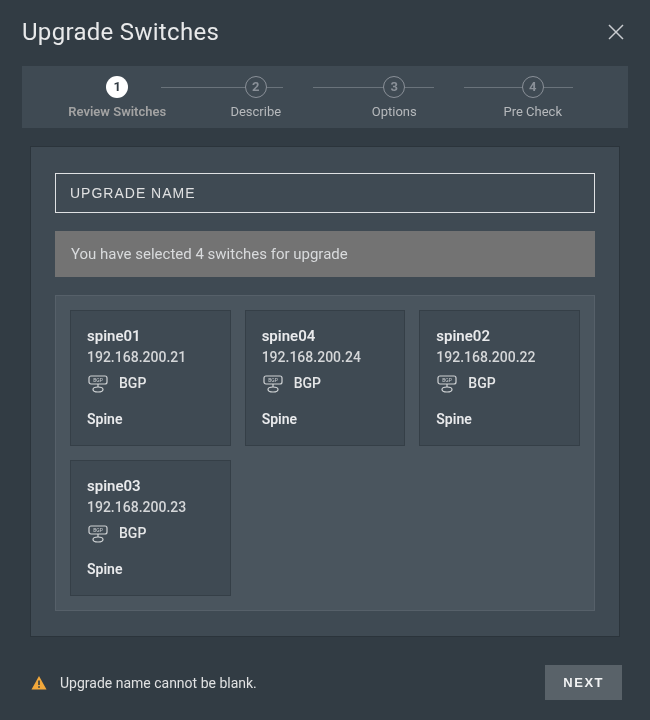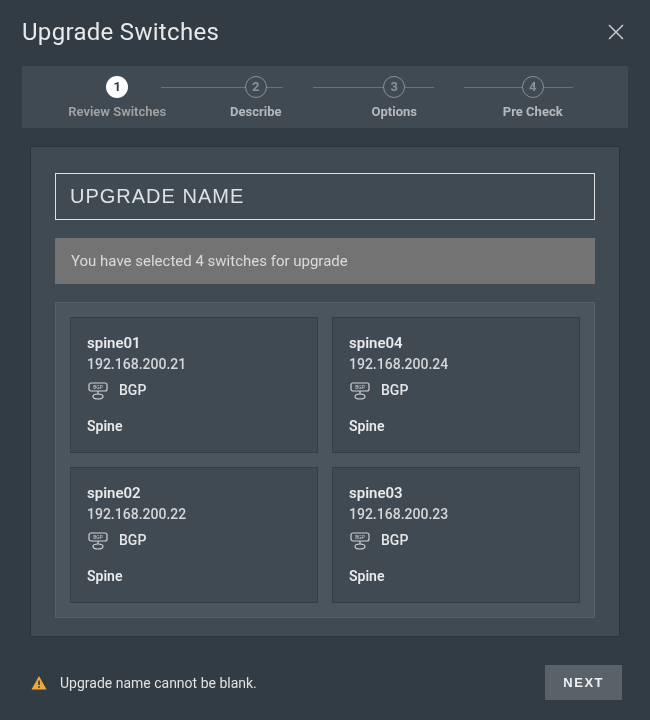--- a/index.html
+++ b/index.html
@@ -7,31 +7,31 @@
     .modal { width: 650px; height: 720px; position: relative; display: flex; flex-direction: column; border-radius: 17px; }
     .modal-header { display: flex; align-items: center; justify-content: space-between; padding: 18px 22px 10px 22px; }
     .modal-title { font-size: 24px; font-weight: 400; color: #e8e9ea; letter-spacing: 0.3px; }
     .close-btn { cursor: pointer; width: 24px; height: 24px; display: flex; align-items: center; justify-content: center; }
     .close-btn svg { stroke: #c9ccd0; stroke-width: 1.5; }
     .stepper-bar { margin: 10px 22px 0 22px; background: #3f4a53; height: 62px; display: flex; align-items: center; justify-content: space-between; padding: 0 26px; position: relative; }
     .step { display: flex; flex-direction: column; align-items: center; gap: 6px; position: relative; flex: 1; }
     .step-circle { width: 22px; height: 22px; border-radius: 50%; display: flex; align-items: center; justify-content: center; font-size: 13px; font-weight: 700; z-index: 2; }
     .step.active .step-circle { background: #fff; color: #323c44; }
     .step:not(.active) .step-circle { border: 1.5px solid #8a9098; color: #8a9098; background: #3f4a53; }
-    .step-label { font-size: 13px; color: #b6b9bc; white-space: nowrap; font-weight: 700; }
+    .step-label { font-size: 13px; color: #b6b9bc; white-space: nowrap; font-weight: 400; }
     .step.active .step-label { color: #a3a3a3; font-weight: 600; }
     .step-line { position: absolute; top: 21px; height: 1px; background: #6a737b; z-index: 1; }
     .line1 { left: 23%; width: 20%; }
     .line2 { left: 48%; width: 20%; }
     .line3 { left: 73%; width: 18%; }
     .content-panel { margin: 18px 30px 14px 30px; background: #3f4a53; border: 1px solid #2b343b; padding: 26px 24px 24px 24px; flex: 1; overflow: auto; }
-    .upgrade-name-input { width: 100%; background: transparent; border: 1px solid #dfe1e3; color: #e6e7e8; font-size: 20px; padding: 11px 14px; letter-spacing: 1px; font-weight: 500; outline: none; }
+    .upgrade-name-input { width: 100%; background: transparent; border: 1px solid #dfe1e3; color: #e6e7e8; font-size: 14px; padding: 11px 14px; letter-spacing: 1px; font-weight: 500; outline: none; }
     .upgrade-name-input::placeholder { color: #e0e1e2; letter-spacing: 1px; }
     .info-banner { margin-top: 18px; background: #737373; padding: 14px 16px; font-size: 15px; color: #d9dbdd; }
-    .switch-grid { margin-top: 18px; background: #4a555e; padding: 14px; display: grid; grid-template-columns: 1fr 1fr; gap: 14px; border: 1.5px solid #566069; }
+    .switch-grid { margin-top: 18px; background: #4a555e; padding: 14px; display: grid; grid-template-columns: 1fr 1fr 1fr; gap: 14px; border: 1.5px solid #566069; }
     .switch-card { background: #3f4a53; padding: 16px 16px 18px 16px; border: 1px solid #353f47; min-height: 136px; }
     .switch-name { font-size: 15px; font-weight: 600; color: #e9eaec; margin-bottom: 4px; }
     .switch-ip { font-size: 14px; font-weight: 500; color: #d5d7d9; margin-bottom: 10px; }
     .proto-row { display: flex; gap: 10px; margin-bottom: 18px; }
     .proto-icon { width: 22px; height: 18px; display: flex; align-items: center; justify-content: center; }
     .proto-label { font-size: 14px; font-weight: 500; color: #e6e7e8; }
     .switch-role { font-size: 14px; font-weight: 600; color: #e9eaec; }
     .modal-footer { display: flex; align-items: center; justify-content: space-between; padding: 14px 28px 20px 30px; }
     .footer-warning { display: flex; align-items: center; gap: 12px; }
     .warn-icon { width: 18px; height: 18px; display: flex; align-items: center; justify-content: center; }

